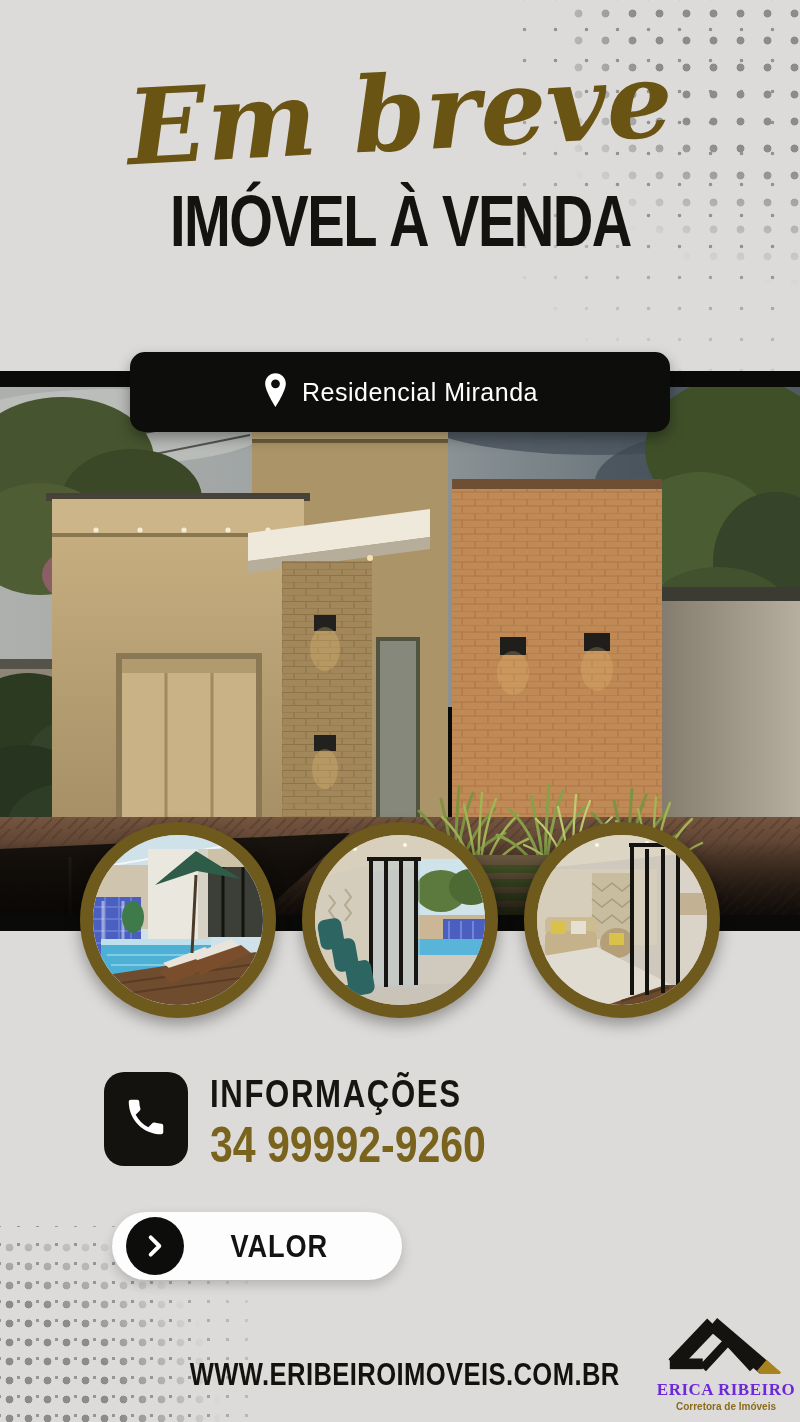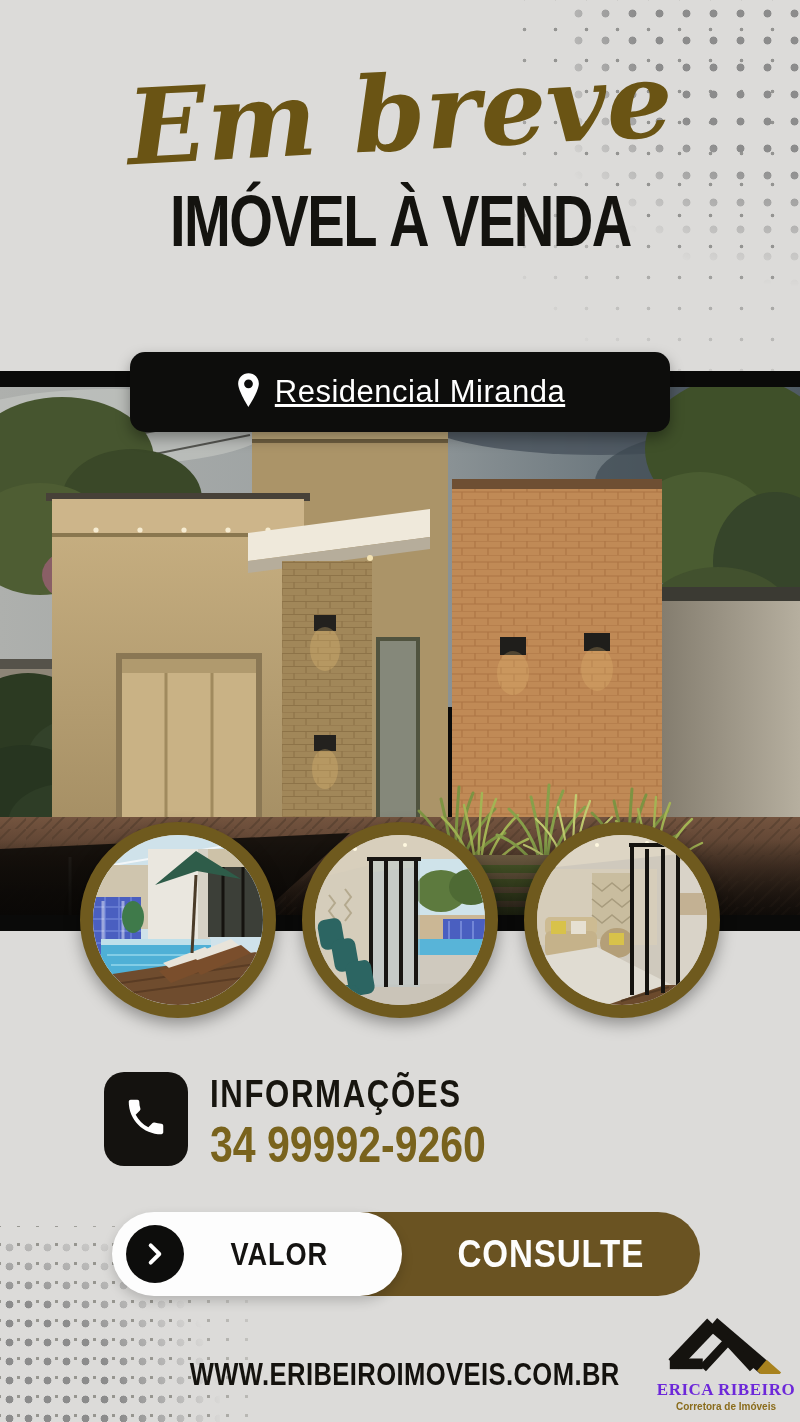--- a/index.html
+++ b/index.html
@@ -52,21 +52,21 @@
   }
   .main-title > span{ display:inline-block; transform:scaleX(.78); transform-origin:center; }
   
   .location-badge{
     position:absolute; left:130px; top:352px; width:540px; height:80px;
     background:#0d0d0c; border-radius:15px; z-index:6;
     display:flex; align-items:center; justify-content:center; gap:13px;
     box-shadow:0 6px 14px rgba(0,0,0,.35);
   }
   .location-badge .txt{
-    color:#ffffff; font-size:31px; font-weight:500; letter-spacing:.5px;text-decoration:underline;
+    color:#ffffff; font-size:25px; font-weight:500; letter-spacing:.5px;
   }
   
   .photo-frame{
     position:absolute; left:0; top:371px; width:800px; height:560px;
     background:#0a0a09; border-top:16px solid #0a0a09; border-bottom:16px solid #0a0a09;
     z-index:1;
   }
   .photo-frame svg{ display:block; }
   
   .thumb{
@@ -98,21 +98,21 @@
     position:absolute; left:170px; top:0; width:530px; height:84px;
     background:#6a5322; border-radius:42px;
   }
   .cta-brown .label{
     position:absolute; left:232px; top:0; width:298px; height:84px;
     display:flex; align-items:center; justify-content:center;
     color:#fdfdfc; font-size:39px; font-weight:bold; letter-spacing:1px;
   }
   .cta-brown .label > span{ display:inline-block; transform:scaleX(.85); }
   .cta-white{
-    position:absolute; left:112px; top:0; width:290px; height:84px;
+    position:absolute; left:112px; top:0; width:290px; height:68px;
     background:#fdfdfd; border-radius:42px; display:flex; align-items:center;
     padding:0 14px; box-shadow:0 5px 12px rgba(0,0,0,.18);
   }
   .cta-circle{
     width:58px; height:58px; border-radius:50%; background:#0d0d0c; flex:none;
     display:flex; align-items:center; justify-content:center;
   }
   .cta-white .label{
     flex:1; text-align:center; color:#141311; font-size:32px; font-weight:bold;
     letter-spacing:1px; margin-right:14px;
@@ -414,25 +414,20 @@
     <span>
       <svg width="46" height="46" viewBox="0 0 24 24">
         <path fill="#ffffff" d="M6.62 10.79c1.44 2.83 3.76 5.14 6.59 6.59l2.2-2.21c.27-.27.67-.36 1.02-.24 1.12.37 2.33.57 3.57.57.55 0 1 .45 1 1V20c0 .55-.45 1-1 1-9.39 0-17-7.61-17-17 0-.55.45-1 1-1h3.5c.55 0 1 .45 1 1 0 1.25.2 2.45.57 3.57.11.35.03.74-.25 1.02l-2.2 2.2z"></path>
       </svg>
     </span>
   </div>
   <div class="contact-heading">INFORMAÇÕES</div>
   <div class="contact-phone">34 99992-9260</div>
 
   <div class="cta">
-    <div class="cta-brown">
-      <div class="label">
-          <span>CONSULTE</span>
-        </div>
-    </div>
     <div class="cta-white">
       <div class="cta-circle">
         <svg width="22" height="26" viewBox="0 0 16 24">
           <polyline points="4,4 12,12 4,20" fill="none" stroke="#ffffff" stroke-width="3.6" stroke-linecap="round" stroke-linejoin="round"></polyline>
         </svg>
       </div>
       <div class="label"><span>VALOR</span></div>
     </div>
   </div>
 

